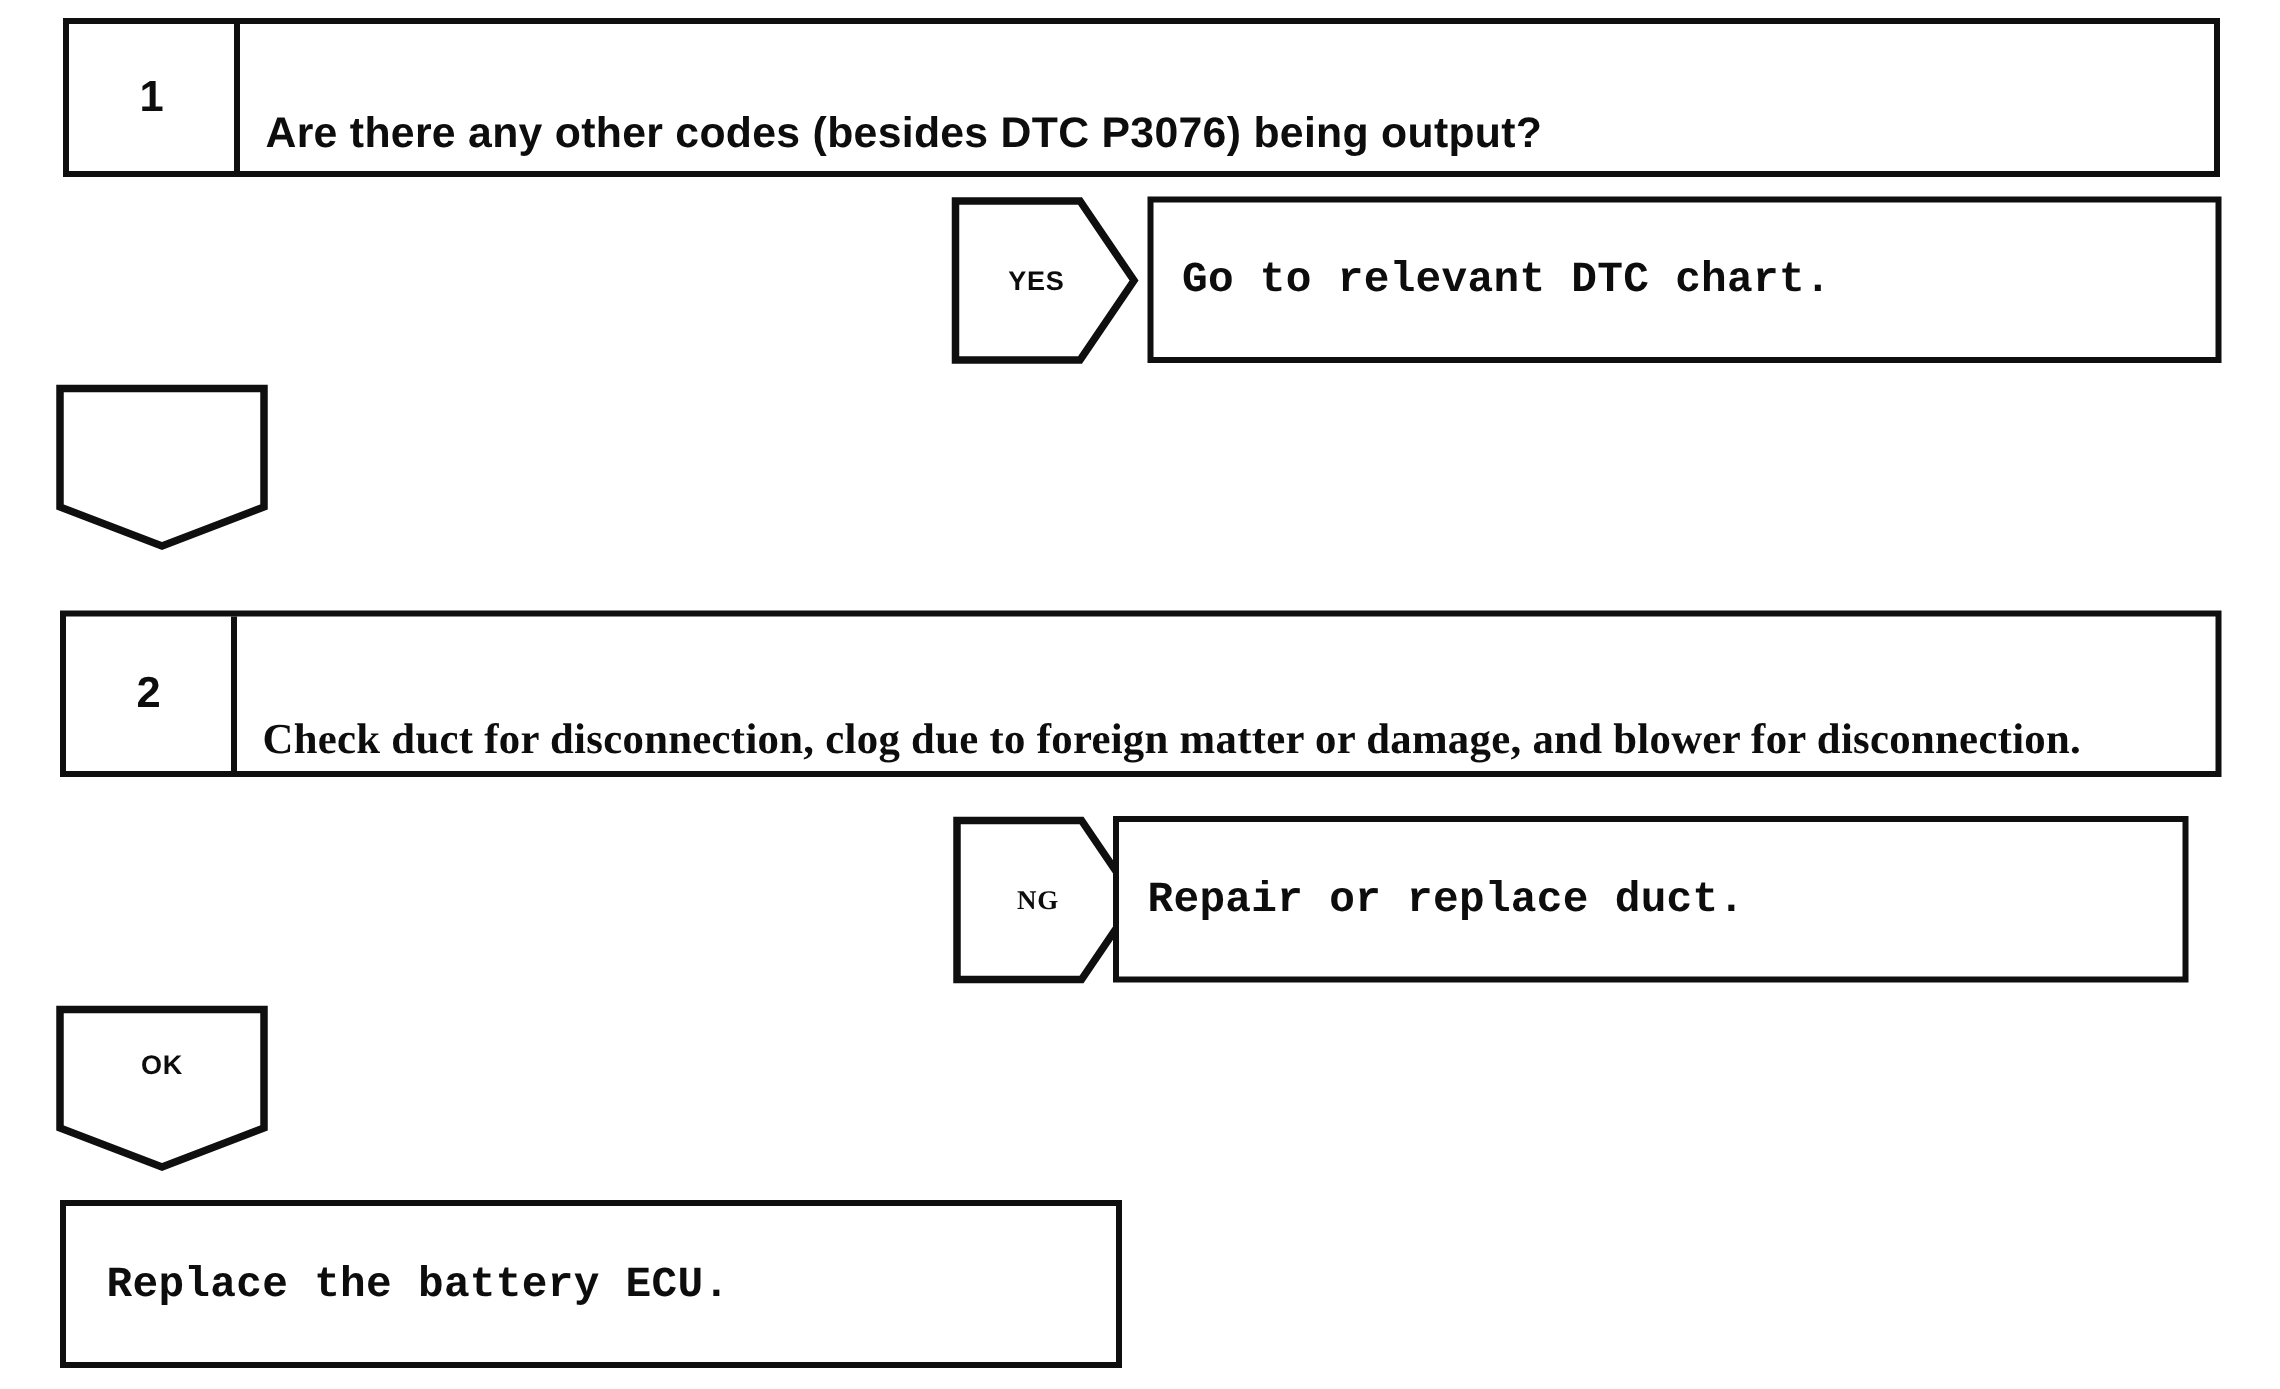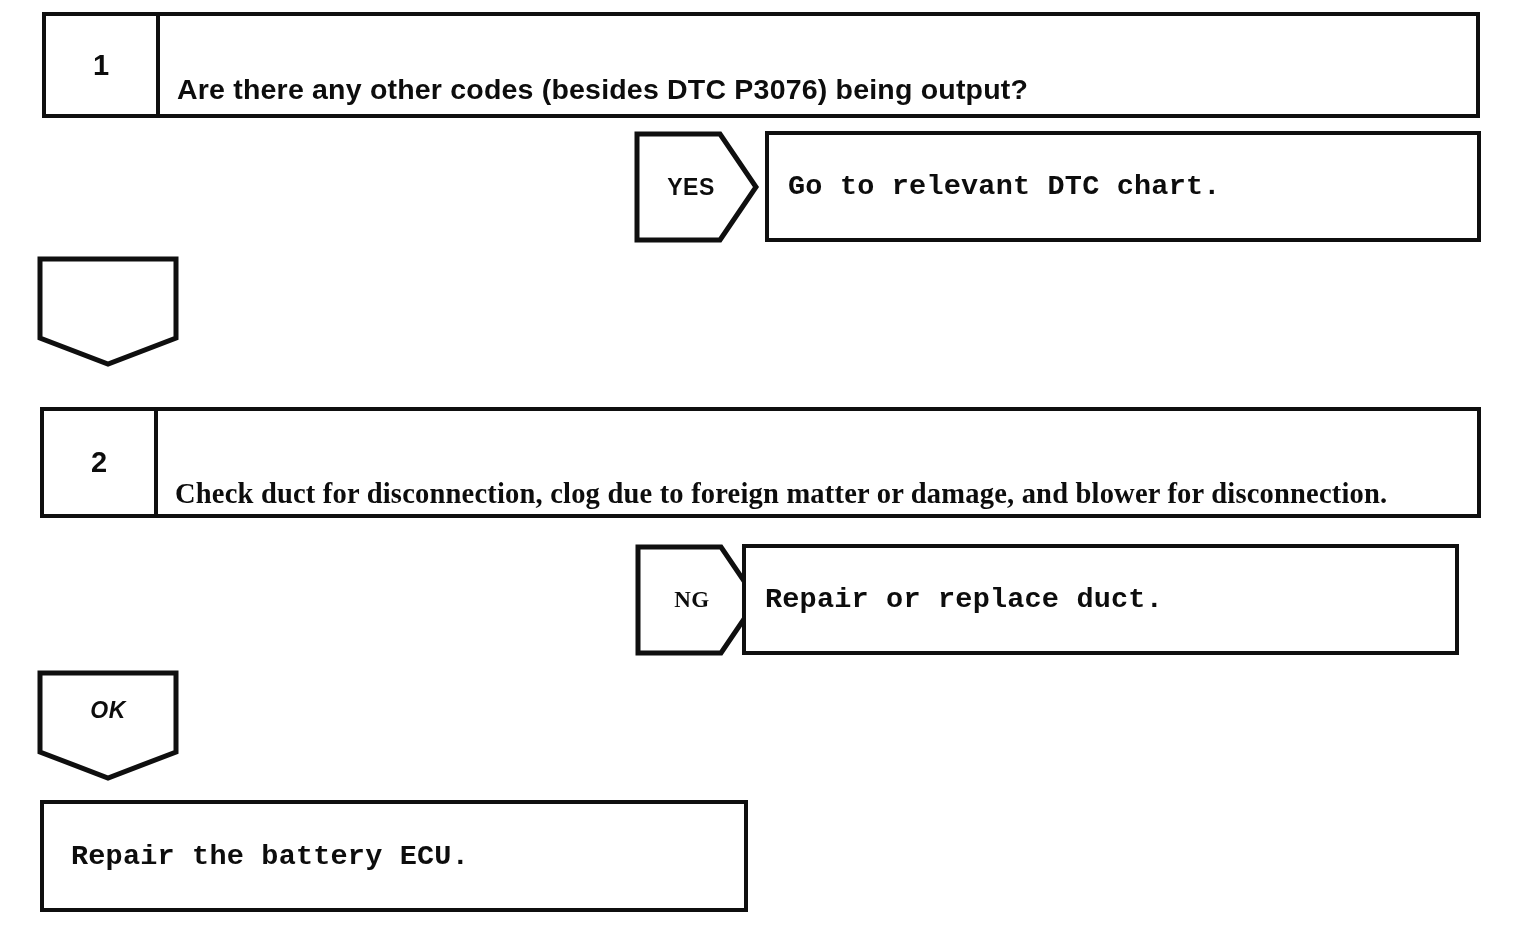--- a/index.html
+++ b/index.html
@@ -67,21 +67,21 @@
   .connector svg {
     position: absolute;
     left: 0;
     top: 0;
   }
   .connector .label {
     position: absolute;
     display: flex;
     align-items: center;
     justify-content: center;
-    font-size: 23px;
+    font-size: 18px;
     font-weight: 700;
     letter-spacing: 0.5px;
   }
   .connector.right .label {
     left: 0;
     top: 0;
     width: 108px;
     height: 100%;
   }
   .connector.down .label {
@@ -127,24 +127,24 @@
     <svg width="126" height="112" viewBox="0 0 126 112">
       <polygon points="3,3 86,3 122,56 86,109 3,109" fill="#ffffff" stroke="#0f0f0f" stroke-width="5" stroke-linejoin="miter"></polygon>
     </svg>
     <div class="label" style="width:114px;font-family:Liberation Serif, serif;">NG</div>
   </div>
 
   <div class="box" style="left:742px; top:544px; width:717px; height:111px;">
     <div class="action-text">Repair or replace duct.</div>
   </div>
 
-  <div class="connector down" style="left:37px; top:670px; width:142px; height:112px;font-style:italic;">
+  <div class="connector down" style="left:37px; top:670px; width:142px; height:112px;">
     <svg width="142" height="112" viewBox="0 0 142 112">
       <polygon points="3,3 139,3 139,82 71,108 3,82" fill="#ffffff" stroke="#0f0f0f" stroke-width="5" stroke-linejoin="miter"></polygon>
     </svg>
     <div class="label">OK</div>
   </div>
 
   <div class="box" style="left:40px; top:800px; width:708px; height:112px;">
-    <div class="action-text" style="padding-left:27px;">Repair the battery ECU.</div>
+    <div class="action-text" style="padding-left:27px;">Replace the battery ECU.</div>
   </div>
 
 </div>
 
 </body></html>

